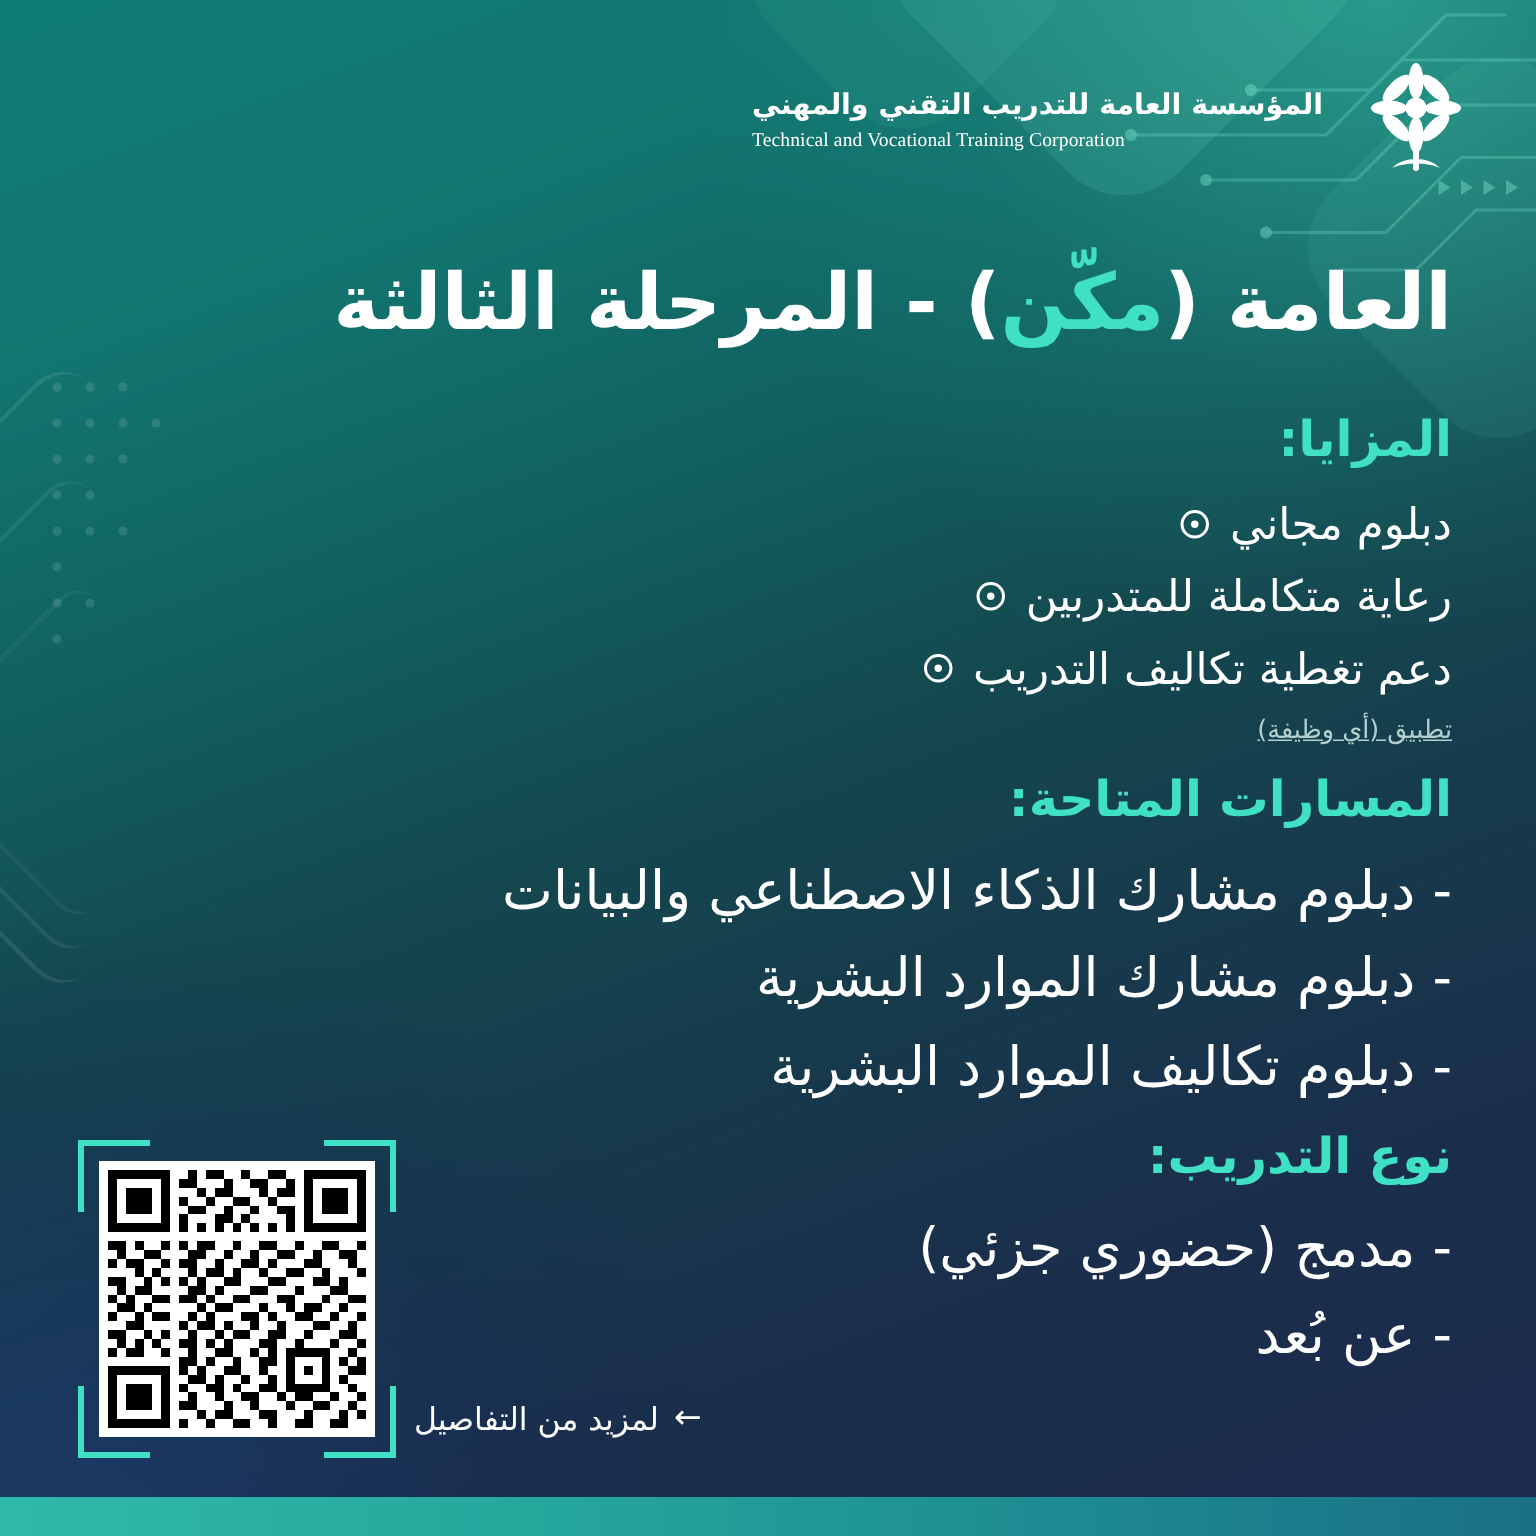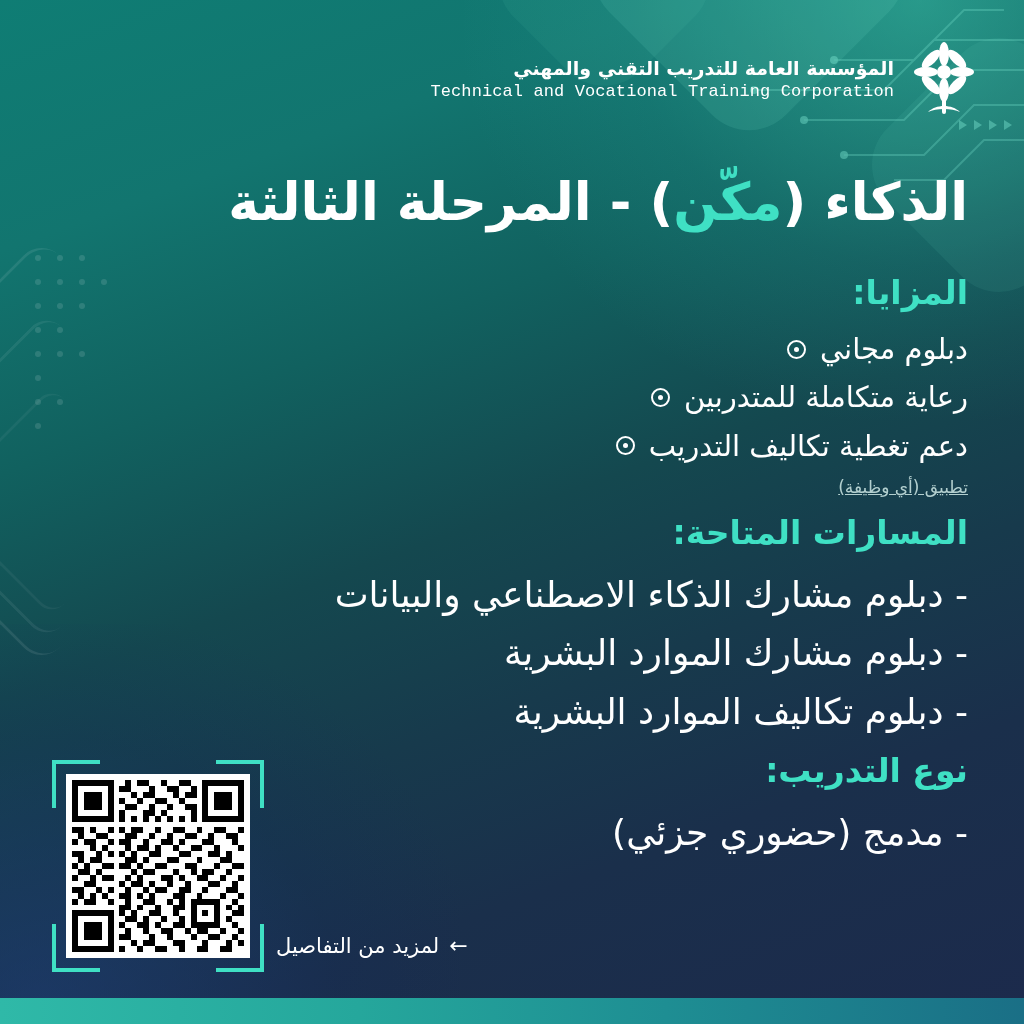--- a/index.html
+++ b/index.html
@@ -71,36 +71,36 @@
   }
 
   
   .header {
     position: absolute;
     top: 42px;
     right: 46px;
     display: flex;
     flex-direction: row;
     align-items: center;
-    gap: 16px;
+    gap: 28px;
   }
   .logo-mark { width: 68px; height: 76px; flex: none; }
   .logo-text { line-height: 1.35; }
   .logo-ar {
     font-size: 19px;
     font-weight: 700;
     letter-spacing: 0px;
     color: #ffffff;
   }
   .logo-en {
-    font-size: 17px;
+    font-size: 13px;
     color: #ffffff;
     direction: ltr;
     text-align: left;
-    font-family: Liberation Mono, monospace;
+    font-family: Liberation Serif, serif;
     letter-spacing: 0.1px;
   }
 
   
   .content {
     position: absolute;
     top: 170px;
     right: 56px;
     left: 56px;
     text-align: right;
@@ -282,21 +282,21 @@
       </g>
     </svg>
     <div class="logo-text">
       <div class="logo-ar">المؤسسة العامة للتدريب التقني والمهني</div>
       <div class="logo-en">Technical and Vocational Training Corporation</div>
     </div>
   </div>
 
   <div class="content">
 
-    <h1 class="title"><span>الذكاء (</span><span class="accent">مكّن</span><span>) - المرحلة الثالثة</span></h1>
+    <h1 class="title"><span>العامة (</span><span class="accent">مكّن</span><span>) - المرحلة الثالثة</span></h1>
 
     <div class="group">
       <div class="section-head">المزايا:</div>
 
       <div class="bullet-row">
         <span>دبلوم مجاني</span>
         <span class="bullet-dot"></span>
       </div>
       <div class="bullet-row">
         <span>رعاية متكاملة للمتدربين</span>
@@ -313,20 +313,21 @@
     <div class="group group-paths">
       <div class="section-head">المسارات المتاحة:</div>
       <p class="line">- دبلوم مشارك الذكاء الاصطناعي والبيانات</p>
       <p class="line">- دبلوم مشارك الموارد البشرية</p>
       <p class="line">- دبلوم تكاليف الموارد البشرية</p>
     </div>
 
     <div class="group group-type">
       <div class="section-head">نوع التدريب:</div>
       <p class="line">- مدمج (حضوري جزئي)</p>
+      <p class="line">- عن بُعد</p>
     </div>
   </div>
 
   <div class="qr-wrap">
     <div class="qr-frame">
       <span class="qr-corner tl"></span>
       <span class="qr-corner tr"></span>
       <span class="qr-corner bl"></span>
       <span class="qr-corner br"></span>
     </div>

